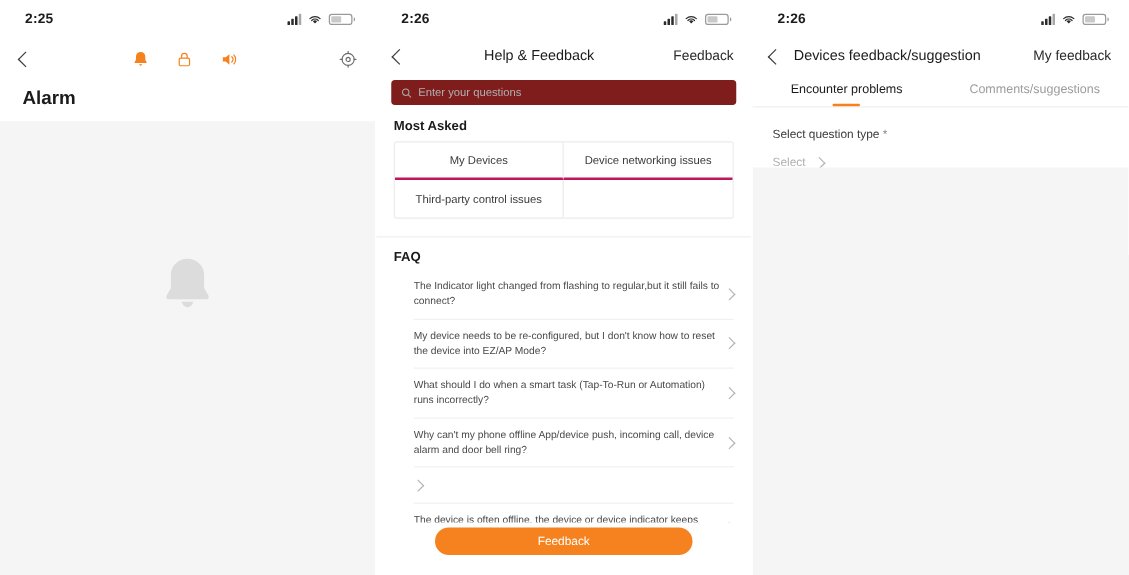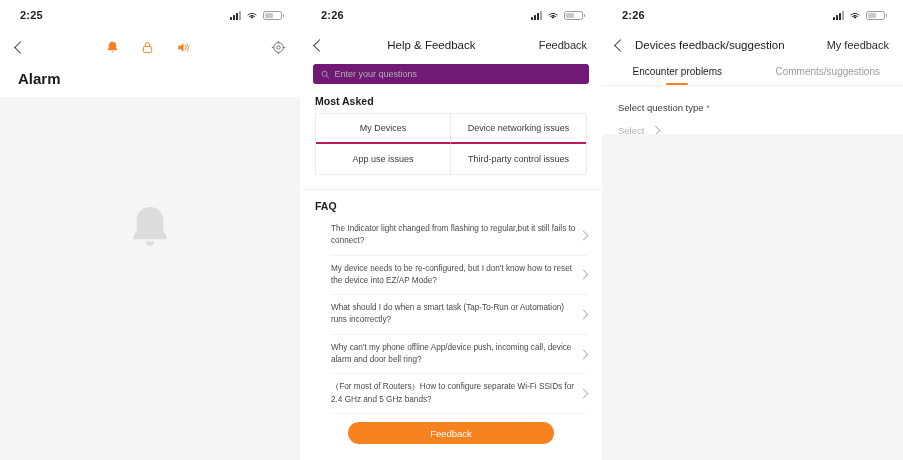--- a/index.html
+++ b/index.html
@@ -175,21 +175,21 @@
   }
   .p2-nav-action {
     font-size: 11px;
     color: #2b2b2b;
   }
   .p2-search-wrap {
     padding: 4px 12px 8px 12px;
   }
   .p2-search {
     height: 20px;
-    background: #701a75;
+    background: #7f1d1d;
     border-radius: 3px;
     display: flex;
     align-items: center;
     padding: 0 8px;
     gap: 5px;
   }
   .p2-search input {
     border: 0;
     background: transparent;
     outline: none;
@@ -465,21 +465,20 @@
         </svg>
         <input type="text" placeholder="Enter your questions" style="">
       </div>
     </div>
 
     <div class="p2-section-title">Most Asked</div>
 
     <div class="p2-grid">
       <div class="p2-grid-cell">My Devices</div>
       <div class="p2-grid-cell">Device networking issues</div>
-      <div class="p2-grid-cell">App use issues</div>
       <div class="p2-grid-cell">Third-party control issues</div>
     </div>
 
     <div class="p2-divider"></div>
 
     <div class="p2-faq-title">FAQ</div>
 
     <div class="p2-faq-list">
       <div class="p2-faq-item">
         <span class="p2-faq-text">The Indicator light changed from flashing to regular,but it still fails to connect?</span>
@@ -491,21 +490,20 @@
       </div>
       <div class="p2-faq-item">
         <span class="p2-faq-text">What should I do when a smart task (Tap-To-Run or Automation) runs incorrectly?</span>
         <span class="chev-right"></span>
       </div>
       <div class="p2-faq-item">
         <span class="p2-faq-text">Why can't my phone offline App/device push, incoming call, device alarm and door bell ring?</span>
         <span class="chev-right"></span>
       </div>
       <div class="p2-faq-item">
-        <span class="p2-faq-text">（For most of Routers）How to configure separate Wi-Fi SSIDs for 2.4 GHz and 5 GHz bands?</span>
         <span class="chev-right"></span>
       </div>
       <div class="p2-faq-item">
         <span class="p2-faq-text">The device is often offline, the device or device indicator keeps flashing, and the device cannot be controlled....</span>
         <span class="chev-right"></span>
       </div>
       <div class="p2-faq-item">
         
         
       </div>

